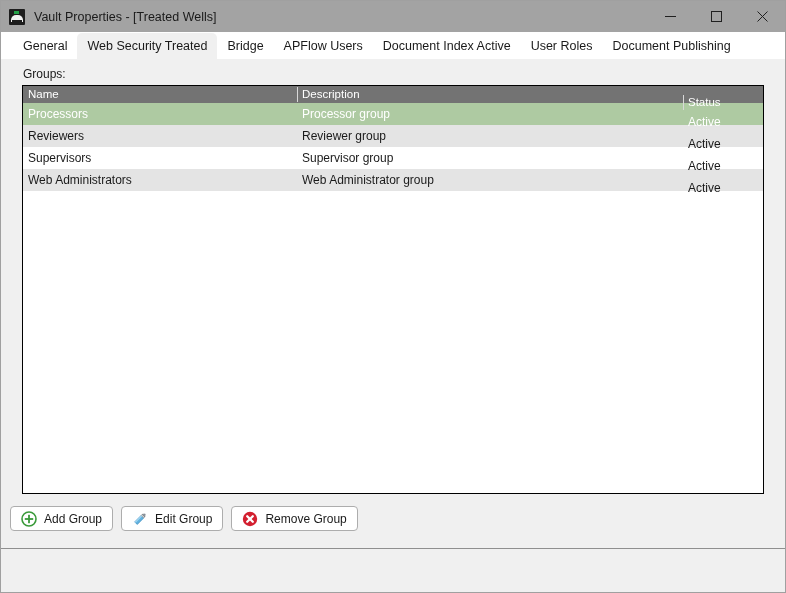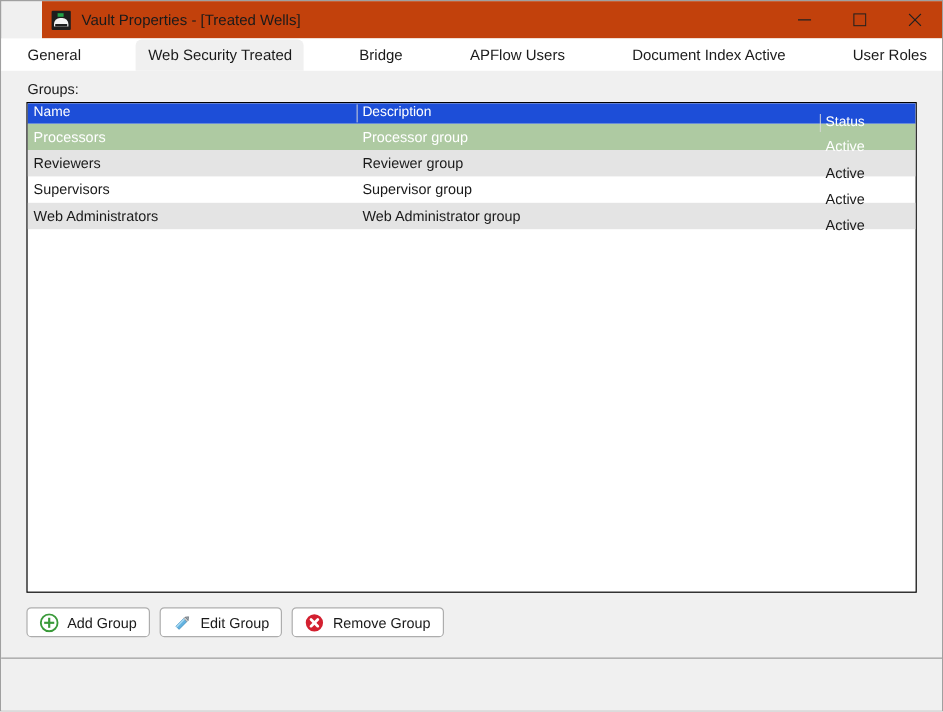--- a/index.html
+++ b/index.html
@@ -25,25 +25,24 @@
     background: #f0f0f0;
     border: 1px solid #a0a0a0;
     display: flex;
     flex-direction: column;
   }
 
   
   .titlebar {
     height: 31px;
     flex: 0 0 31px;
-    background: #c2410c;
-    display: flex;
-    align-items: center;
-    position: relative;
-    margin-left: 34px;
+    background: #a3a3a3;
+    display: flex;
+    align-items: center;
+    position: relative;
   }
   .title-icon {
     width: 16px;
     height: 16px;
     margin-left: 8px;
     margin-right: 9px;
     background: #1d1d1d;
     border-radius: 1px;
     position: relative;
     flex: 0 0 16px;
@@ -98,21 +97,20 @@
   
   .tabstrip {
     flex: 0 0 27px;
     height: 27px;
     background: #ffffff;
     display: flex;
     align-items: flex-end;
     padding-left: 12px;
     box-sizing: border-box;
     position: relative;
-    gap: 36px;
   }
   .tabstrip::after {
     content: "";
     position: absolute;
     left: 0; right: 0; bottom: 0;
     height: 1px;
     background: #ffffff;
   }
   .tab {
     height: 26px;
@@ -152,21 +150,21 @@
     width: 742px;
     height: 409px;
     box-sizing: border-box;
     border: 1px solid #000000;
     background: #ffffff;
     overflow: hidden;
   }
 
   .lv-header {
     height: 17px;
-    background: #1d4ed8;
+    background: #737373;
     display: flex;
     align-items: center;
     color: #ffffff;
     font-size: 11.5px;
     box-sizing: border-box;
     position: relative;
   }
   .lv-h-cell {
     box-sizing: border-box;
     height: 17px;
@@ -205,21 +203,21 @@
   .lv-cell {
     box-sizing: border-box;
     padding-left: 5px;
     white-space: nowrap;
     overflow: hidden;
   }
 
   
   .actionbar {
     position: absolute;
-    left: 21px;
+    left: 9px;
     top: 447px;
     display: flex;
     gap: 8px;
   }
   .btn {
     background: #ffffff;
     border: 1px solid #adadad;
     border-radius: 4px;
     height: 25px;
     box-sizing: border-box;

